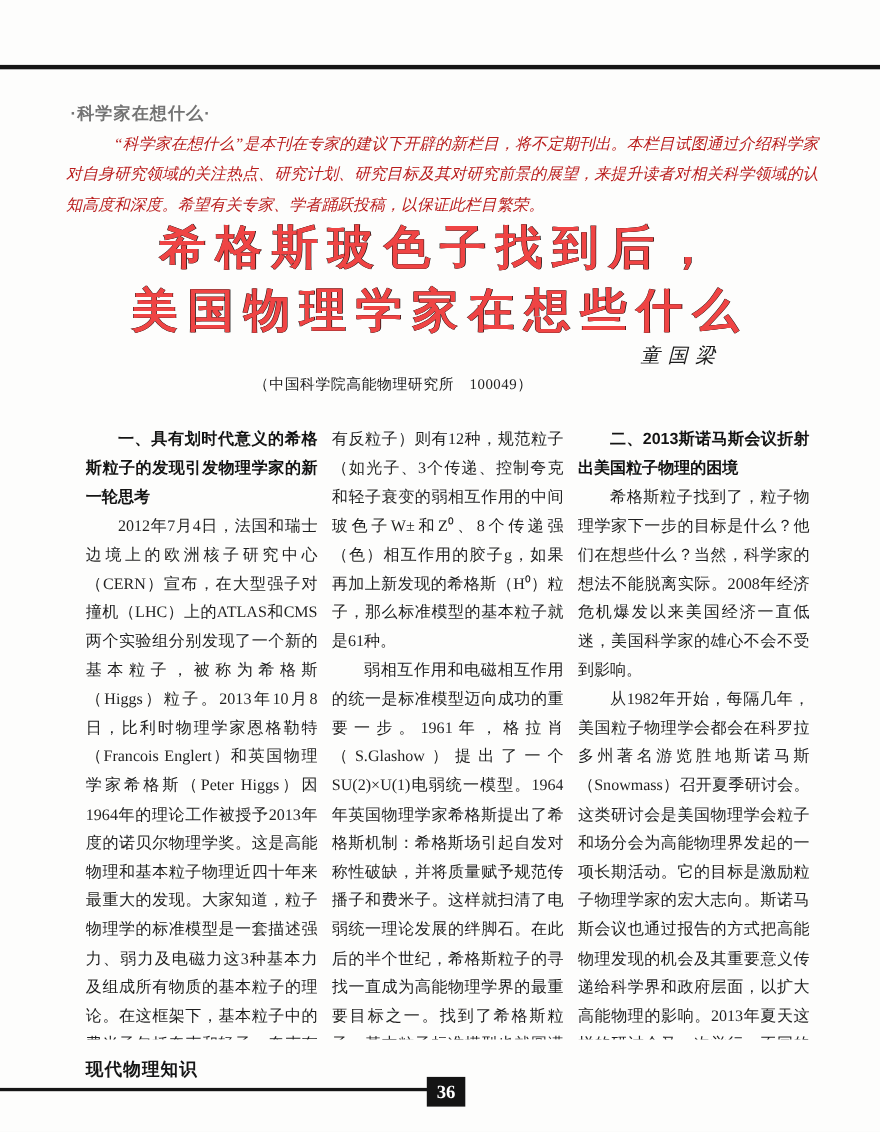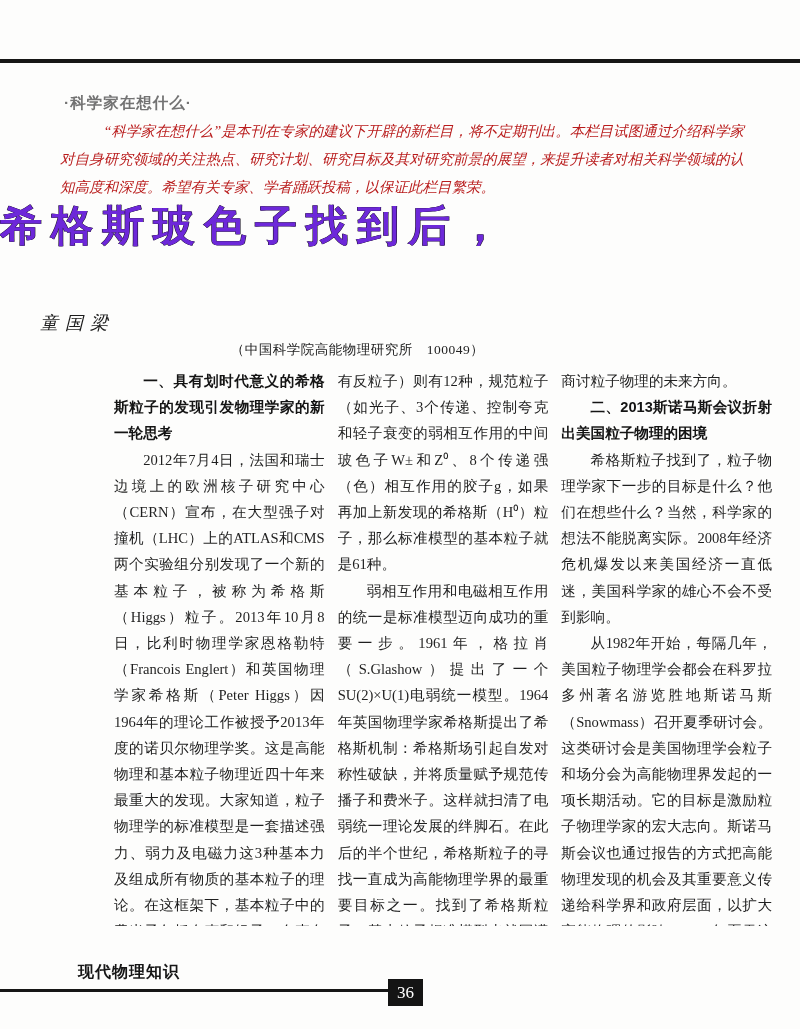--- a/index.html
+++ b/index.html
@@ -31,38 +31,38 @@
   }
   .intro{
     position:absolute;top:117px;left:60px;width:684px;
     font-style:italic;
     font-size:14.5px;line-height:28px;
     text-indent:3em;text-align:justify;color:#b91c1c;
   }
   
   .title{
     position:absolute;top:198px;left:0;width:800px;
-    text-align:left;
+    text-align:center;
     font-weight:900;font-size:42px;line-height:57px;
-    letter-spacing:9px;color:#6d28d9;
+    letter-spacing:9px;color:#ef4444;
     text-shadow:0.6px 0 0 #111, -0.4px 0 0 #111;
   }
   .author{
     position:absolute;top:311px;left:0;width:657px;
-    text-align:left;font-style:italic;
-    font-size:18px;letter-spacing:7px;color:#1b1b1b;margin-left:40px;
+    text-align:right;font-style:italic;
+    font-size:18px;letter-spacing:7px;color:#1b1b1b;
   }
   .affiliation{
     position:absolute;top:341px;left:0;width:715px;
     text-align:center;font-size:13.5px;letter-spacing:0.5px;color:#222;
   }
   
   .columns{
-    position:absolute;top:368px;left:78px;width:658px;
-    display:flex;gap:13px;margin-left:36px;
+    position:absolute;top:387px;left:78px;width:658px;
+    display:flex;gap:13px;
   }
   .column{
     width:211px;height:558px;overflow:hidden;
     font-size:14.6px;line-height:26.2px;
     text-align:justify;color:#1f1f1f;
   }
   .column p{margin:0;text-indent:2em;}
   .column p.no-indent{text-indent:0;}
   .col-heading{
     margin:0;text-indent:2em;
@@ -77,49 +77,50 @@
   }
   .footer-rule{
     position:absolute;top:989px;left:0;width:392px;height:3px;
     background:var(--rule_black,#161616);
   }
   .page-num-box{
     position:absolute;top:979px;left:388px;width:35px;height:27px;
     background:#141414;color:#ffffff;
     display:flex;align-items:center;justify-content:center;
     font-size:17px;
+    font-weight:bold;
   }
 </style>
 </head>
 <body>
 
 <div class="page">
 
   <div class="header-rule"></div>
 
   <div class="section-label">·科学家在想什么·</div>
   <div class="intro">“科学家在想什么”是本刊在专家的建议下开辟的新栏目，将不定期刊出。本栏目试图通过介绍科学家对自身研究领域的关注热点、研究计划、研究目标及其对研究前景的展望，来提升读者对相关科学领域的认知高度和深度。希望有关专家、学者踊跃投稿，以保证此栏目繁荣。</div>
 
   <div class="title">
     <div>希格斯玻色子找到后，</div>
+    <div>美国物理学家在想些什么</div>
   </div>
   <div class="author">童国梁</div>
   <div class="affiliation">（中国科学院高能物理研究所　100049）</div>
 
   <div class="columns">
     <div class="column">
       <p class="col-heading">一、具有划时代意义的希格斯粒子的发现引发物理学家的新一轮思考</p>
       <p>2012年7月4日，法国和瑞士边境上的欧洲核子研究中心（CERN）宣布，在大型强子对撞机（LHC）上的ATLAS和CMS两个实验组分别发现了一个新的基本粒子，被称为希格斯（Higgs）粒子。2013年10月8日，比利时物理学家恩格勒特（Francois Englert）和英国物理学家希格斯（Peter Higgs）因1964年的理论工作被授予2013年度的诺贝尔物理学奖。这是高能物理和基本粒子物理近四十年来最重大的发现。大家知道，粒子物理学的标准模型是一套描述强力、弱力及电磁力这3种基本力及组成所有物质的基本粒子的理论。在这框架下，基本粒子中的费米子包括夸克和轻子：夸克有6味，考虑它们的“色”以及正反粒子，自然界一共有36种夸克，而轻子（如电子、μ子、τ子及其相应的中微子，加上每种粒子还都</p>
     </div>
     <div class="column">
       <p class="no-indent">有反粒子）则有12种，规范粒子（如光子、3个传递、控制夸克和轻子衰变的弱相互作用的中间玻色子W±和Z⁰、8个传递强（色）相互作用的胶子g，如果再加上新发现的希格斯（H⁰）粒子，那么标准模型的基本粒子就是61种。</p>
       <p>弱相互作用和电磁相互作用的统一是标准模型迈向成功的重要一步。1961年，格拉肖（S.Glashow）提出了一个SU(2)×U(1)电弱统一模型。1964年英国物理学家希格斯提出了希格斯机制：希格斯场引起自发对称性破缺，并将质量赋予规范传播子和费米子。这样就扫清了电弱统一理论发展的绊脚石。在此后的半个世纪，希格斯粒子的寻找一直成为高能物理学界的最重要目标之一。找到了希格斯粒子，基本粒子标准模型也就圆满了，希格斯粒子的发现也就有了划时代的意义。在此重要时刻，各国粒子物理学界都在总结、检讨，找出自己在该领域的未来发展方向。2013年美国科学家也为此举办了研讨会，</p>
     </div>
     <div class="column">
-      <p class="no-indent">商讨粒子物理的未来方向。</p>
       <p class="col-heading">二、2013斯诺马斯会议折射出美国粒子物理的困境</p>
       <p>希格斯粒子找到了，粒子物理学家下一步的目标是什么？他们在想些什么？当然，科学家的想法不能脱离实际。2008年经济危机爆发以来美国经济一直低迷，美国科学家的雄心不会不受到影响。</p>
       <p>从1982年开始，每隔几年，美国粒子物理学会都会在科罗拉多州著名游览胜地斯诺马斯（Snowmass）召开夏季研讨会。这类研讨会是美国物理学会粒子和场分会为高能物理界发起的一项长期活动。它的目标是激励粒子物理学家的宏大志向。斯诺马斯会议也通过报告的方式把高能物理发现的机会及其重要意义传递给科学界和政府层面，以扩大高能物理的影响。2013年夏天这样的研讨会又一次举行，不同的是，这次会议并没有在豪华的游览胜地斯诺马斯举行，而是选择在明尼苏达大学双子城分校召开，有将近七百位高能物理学</p>
     </div>
   </div>
 
   <div class="footer-journal">现代物理知识</div>
   <div class="footer-rule"></div>
   <div class="page-num-box">36</div>
 

